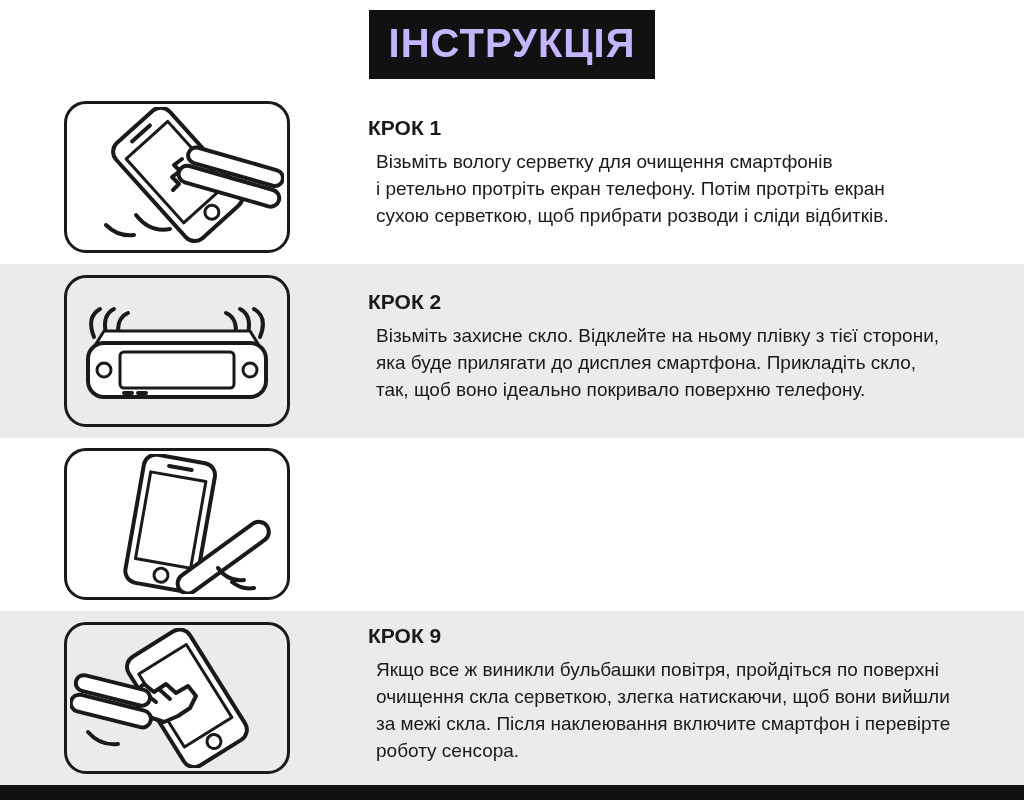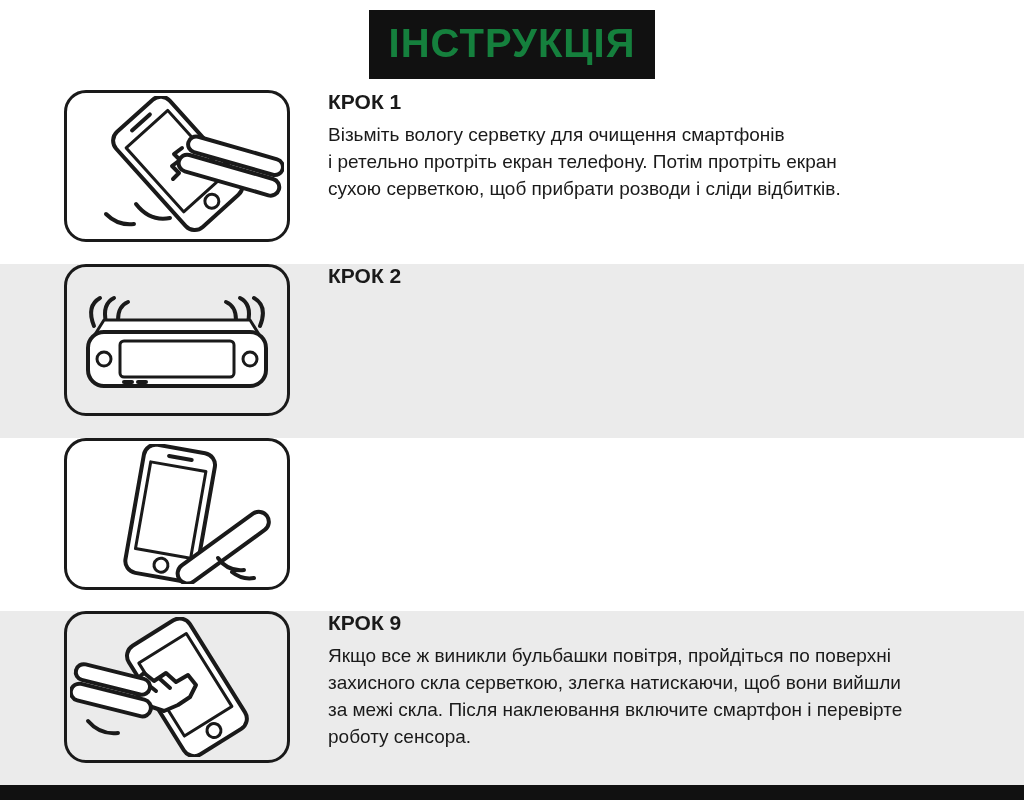--- a/index.html
+++ b/index.html
@@ -17,32 +17,34 @@
     height: 90px;
     flex: 0 0 auto;
     display: flex;
     justify-content: center;
     align-items: flex-start;
     padding-top: 10px;
     box-sizing: border-box;
   }
   .title-bar {
     background: #111111;
-    color: #15803d;
+    color: #c4b5fd;
     font-size: 40px;
     font-weight: bold;
     letter-spacing: 1px;
     padding: 11px 20px 13px;
   }
   .rows { flex: 1; display: flex; flex-direction: column; }
   .row {
     flex: 1;
     display: flex;
+    align-items: center;
     padding: 0 40px 0 64px;
     box-sizing: border-box;
+    gap: 40px;
   }
   .row.alt { background: #ebebeb; }
   .figure {
     flex: 0 0 auto;
     width: 220px;
     height: 146px;
     border: 3px solid #1a1a1a;
     border-radius: 22px;
     margin-right: 38px;
     display: flex;
@@ -51,21 +53,21 @@
     overflow: hidden;
   }
   .figure svg { display: block; }
   .content { flex: 1; }
   .step-title {
     margin: 0 0 7px 0;
     font-size: 21px;
     font-weight: bold;
   }
   .step-text {
-    margin: 0;
+    margin: 8px;
     font-size: 19px;
     line-height: 27px;
     white-space: pre-line;
   }
   .footer {
     flex: 0 0 auto;
     height: 15px;
     background: #111111;
   }
   .ln { stroke: #1a1a1a; stroke-width: 4; fill: none; stroke-linecap: round; stroke-linejoin: round; }
@@ -120,20 +122,23 @@
         <rect class="shp" x="18" y="62" width="178" height="54" rx="16"></rect>
         <rect class="shpt" x="50" y="71" width="114" height="36" rx="4"></rect>
         <circle class="shpt" cx="34" cy="89" r="7"></circle>
         <circle class="shpt" cx="180" cy="89" r="7"></circle>
         <line class="ln" x1="54" y1="112" x2="62" y2="112"></line>
         <line class="ln" x1="68" y1="112" x2="76" y2="112"></line>
       </svg>
     </div>
     <div class="content">
       <h2 class="step-title">КРОК 2</h2>
+      <p class="step-text">Візьміть захисне скло. Відклейте на ньому плівку з тієї сторони,
+яка буде прилягати до дисплея смартфона. Прикладіть скло,
+так, щоб воно ідеально покривало поверхню телефону.</p>
     </div>
   </div>
 
   <div class="row">
     <div class="figure">
       <svg width="214" height="140" viewBox="0 0 214 140">
         <g transform="rotate(10 100 70)">
           <rect class="shp" x="64" y="4" width="72" height="130" rx="12"></rect>
           <rect class="shpt" x="72" y="22" width="56" height="88"></rect>
           <line class="ln" x1="89" y1="13" x2="112" y2="13"></line>
@@ -161,21 +166,21 @@
         <g transform="rotate(14 56 76)">
           <rect class="shp" x="2" y="58" width="76" height="16" rx="8"></rect>
           <rect class="shp" x="2" y="78" width="82" height="17" rx="8.5"></rect>
         </g>
         <path class="ln" d="M18,104 q12,14 30,12"></path>
       </svg>
     </div>
     <div class="content">
       <h2 class="step-title">КРОК 9</h2>
       <p class="step-text">Якщо все ж виникли бульбашки повітря, пройдіться по поверхні
-захисного скла серветкою, злегка натискаючи, щоб вони вийшли
+очищення скла серветкою, злегка натискаючи, щоб вони вийшли
 за межі скла. Після наклеювання включите смартфон і перевірте
 роботу сенсора.</p>
     </div>
   </div>
 
 </div>
 
 <div class="footer"></div>
 
 </body></html>

